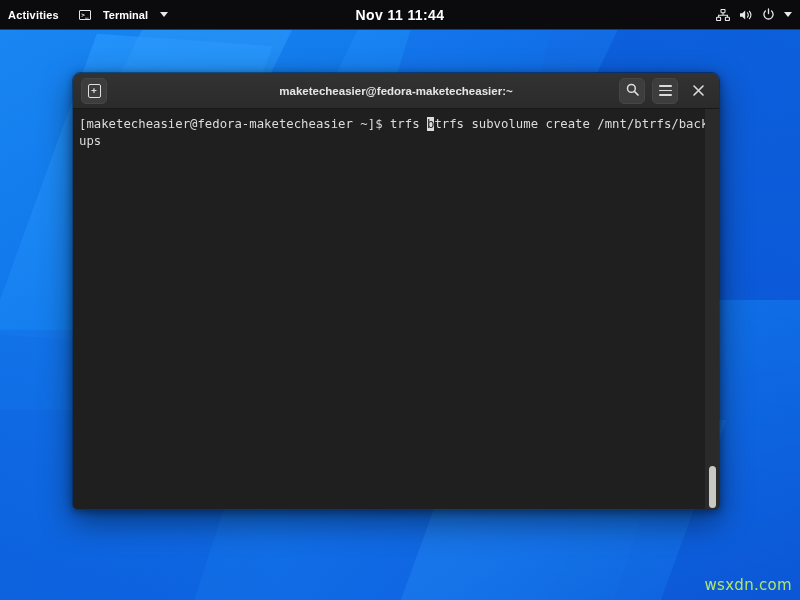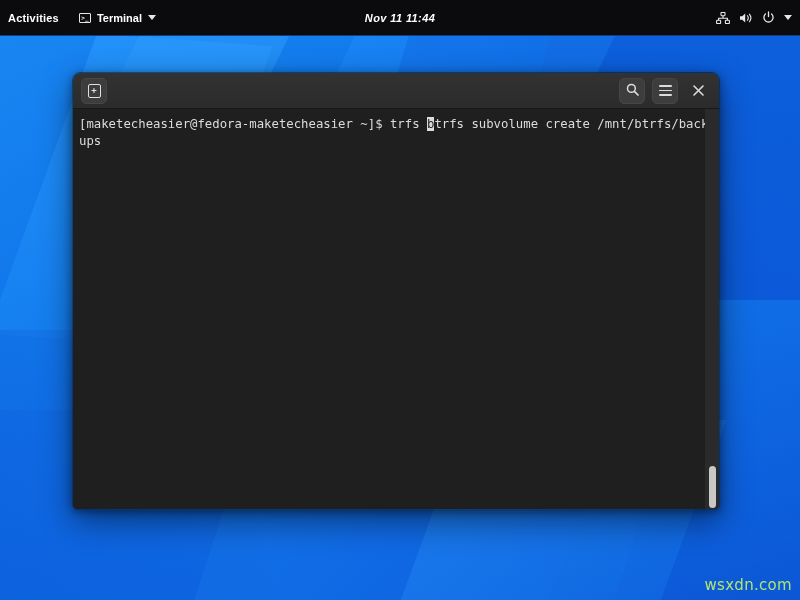--- a/index.html
+++ b/index.html
@@ -68,47 +68,47 @@
   }
   .p9 {
     left:430px; top:420px; width:260px; height:200px;
     background:linear-gradient(140deg,#3aa6ff 0%,#1480f0 100%);
     transform:skewX(-20deg);
     opacity:.28;
   }
 
   
   #topbar {
-    position:absolute; left:0; top:0; width:800px; height:36px;
+    position:absolute; left:0; top:0; width:800px; height:30px;
     background:#0b0b0d;
     display:flex; align-items:center;
     color:#ffffff;
     font-size:11px; font-weight:bold;
     z-index:50;
     border-bottom:1px solid #1a3c7a;
   }
   #activities { padding:0 12px 0 8px; cursor:pointer; letter-spacing:.2px; }
   #appmenu {
-    display:flex; align-items:center; gap:6px;
+    display:flex; align-items:center; gap:12px;
     padding:0 8px; cursor:pointer;
   }
   .term-glyph {
     width:12px; height:10px; border:1px solid #e8e8e8; border-radius:1px;
     display:inline-flex; align-items:center; justify-content:center;
     font-size:6px; line-height:1; color:#e8e8e8; font-weight:bold;
     font-family:"DejaVu Sans Mono", monospace;
   }
   .caret-down {
     width:0;height:0;border-left:4px solid transparent;border-right:4px solid transparent;
     border-top:5px solid #e8e8e8;
   }
   #clock {
     position:absolute; left:0; right:0; margin:0 auto;
-    text-align:center; width:200px; font-size:11px; font-weight:bold;
-    cursor:pointer; letter-spacing:.4px;font-style:italic;
+    text-align:center; width:200px; font-size:14px; font-weight:bold;
+    cursor:pointer; letter-spacing:.4px;
   }
   #tray {
     margin-left:auto; display:flex; align-items:center; gap:9px; padding-right:8px;
   }
   .tray-ico { display:flex; align-items:center; justify-content:center; cursor:pointer; }
 
   
   #terminal-window {
     position:absolute; left:72px; top:72px; width:648px; height:438px;
     border-radius:8px 8px 5px 5px;
@@ -242,20 +242,21 @@
 
 <div id="terminal-window">
 
   <div id="titlebar">
     <div id="tb-left">
       <div class="tb-btn raised">
         <span class="newtab-glyph">+</span>
       </div>
     </div>
 
+    <div id="title-text">maketecheasier@fedora-maketecheasier:~</div>
 
     <div id="tb-right">
       <div class="tb-btn raised">
         <span>
           <svg width="13" height="13" viewBox="0 0 13 13" aria-hidden="true">
             <circle cx="5.4" cy="5.4" r="3.9" fill="none" stroke="#dcdcdc" stroke-width="1.5"></circle>
             <path d="M8.4 8.4 L12 12" stroke="#dcdcdc" stroke-width="1.7" stroke-linecap="round"></path>
           </svg>
         </span>
       </div>

